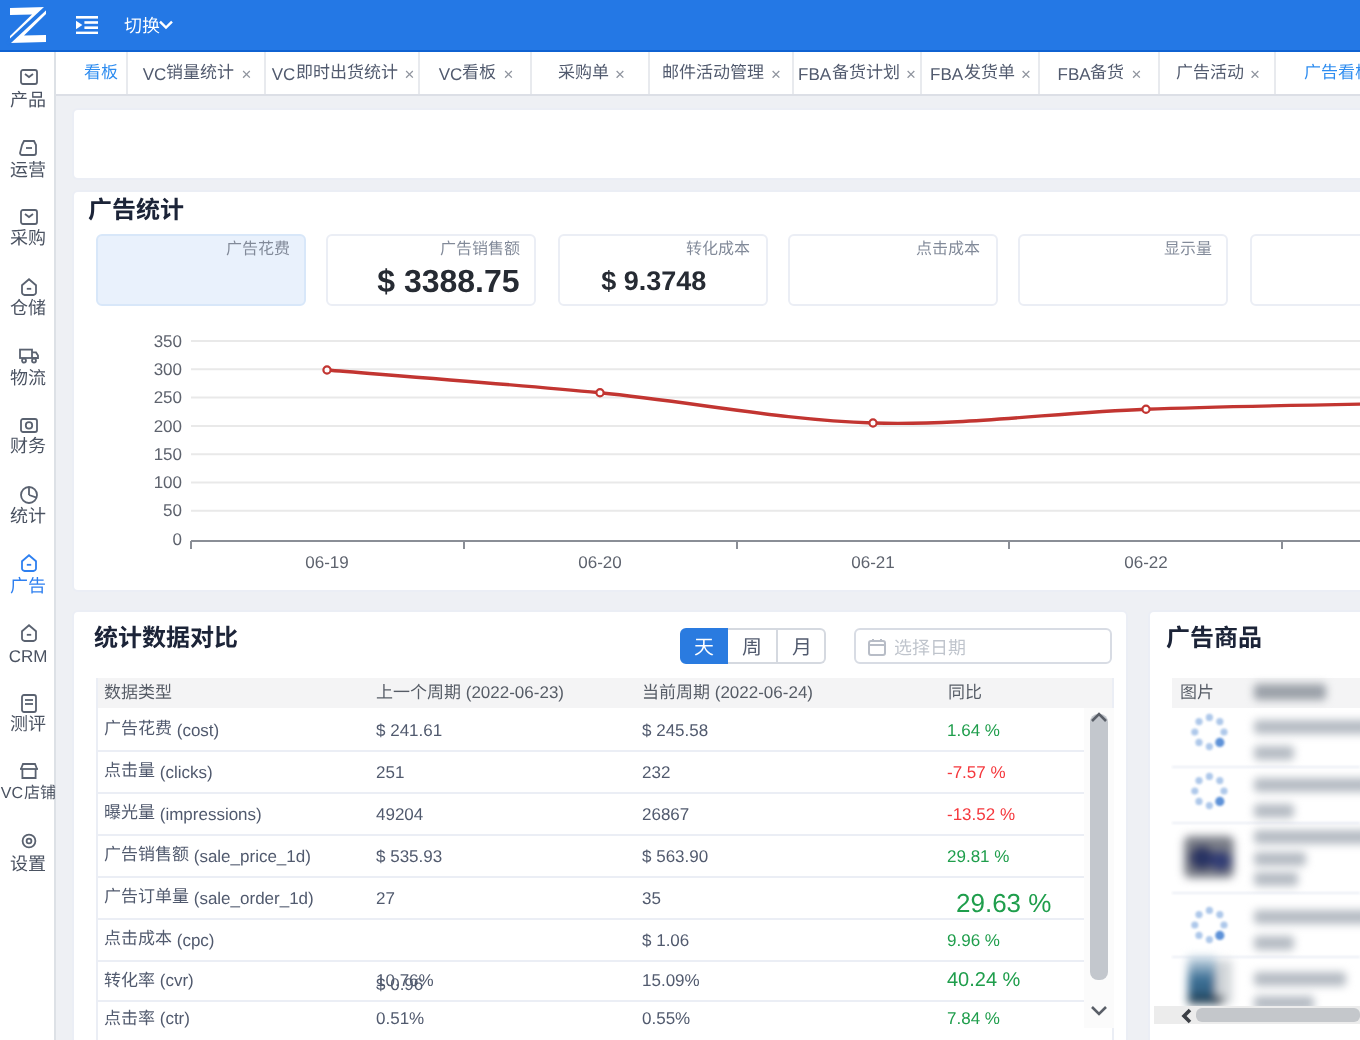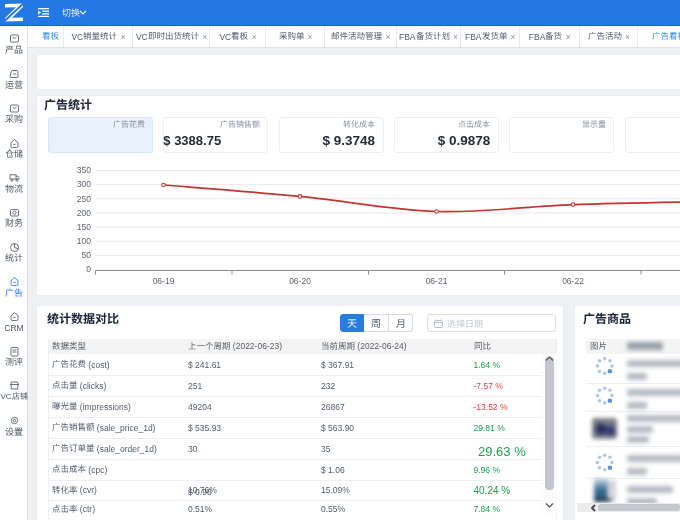--- a/index.html
+++ b/index.html
@@ -284,41 +284,40 @@
 <div class="abs" style="left:163.3px;top:117px;width:105px;height:35.5px;background:#fff;border:1px solid #ebeef5;border-radius:3px"></div>
 <svg class="abs" style="left:219.8px;top:127.4px;overflow:visible" width="1" height="1">
       <g transform="scale(0.0080)" fill="#828a99">
         <use href="#c5e7f" x="0"></use>
         <use href="#c544a" x="1000"></use>
         <use href="#c9500" x="2000"></use>
         <use href="#c552e" x="3000"></use>
         <use href="#c989d" x="4000"></use>
       </g>
     </svg>
-<div class="t" style="left:163.3px;top:133px;width:96.5px;text-align:left;font-size:13px;font-weight:bold;color:#262b33">$ 3388.75</div>
+<div class="t" style="left:163.3px;top:133px;width:96.5px;text-align:right;font-size:16px;font-weight:bold;color:#262b33">$ 3388.75</div>
 <div class="abs" style="left:278.6px;top:117px;width:105px;height:35.5px;background:#fff;border:1px solid #ebeef5;border-radius:3px"></div>
 <svg class="abs" style="left:343.1px;top:127.4px;overflow:visible" width="1" height="1">
       <g transform="scale(0.0080)" fill="#828a99">
         <use href="#c8f6c" x="0"></use>
         <use href="#c5316" x="1000"></use>
         <use href="#c6210" x="2000"></use>
         <use href="#c672c" x="3000"></use>
       </g>
     </svg>
-<div class="t" style="left:278.6px;top:133px;width:96.5px;text-align:right;font-size:13.5px;font-weight:bold;color:#262b33">$ 9.3748</div>
+<div class="t" style="left:278.6px;top:133px;width:96.5px;text-align:center;font-size:13.5px;font-weight:bold;color:#262b33">$ 9.3748</div>
 <div class="abs" style="left:393.9px;top:117px;width:105px;height:35.5px;background:#fff;border:1px solid #ebeef5;border-radius:3px"></div>
 <svg class="abs" style="left:458.4px;top:127.4px;overflow:visible" width="1" height="1">
       <g transform="scale(0.0080)" fill="#828a99">
         <use href="#c70b9" x="0"></use>
         <use href="#c51fb" x="1000"></use>
         <use href="#c6210" x="2000"></use>
         <use href="#c672c" x="3000"></use>
       </g>
     </svg>
-<div class="t" style="left:393.9px;top:133px;width:96.5px;text-align:right;font-size:13.5px;font-weight:bold;color:#262b33">$ 0.9878</div>
 <div class="abs" style="left:509.2px;top:117px;width:105px;height:35.5px;background:#fff;border:1px solid #ebeef5;border-radius:3px"></div>
 <svg class="abs" style="left:581.7px;top:127.4px;overflow:visible" width="1" height="1">
       <g transform="scale(0.0080)" fill="#828a99">
         <use href="#c663e" x="0"></use>
         <use href="#c793a" x="1000"></use>
         <use href="#c91cf" x="2000"></use>
       </g>
     </svg>
 <div class="abs" style="left:624.5px;top:117px;width:105px;height:35.5px;background:#fff;border:1px solid #ebeef5;border-radius:3px"></div>
 <svg class="abs" style="left:36px;top:160px" width="644" height="132" viewBox="0 0 644 132">
@@ -443,21 +442,21 @@
 <svg class="abs" style="left:52.0px;top:367.3px;overflow:visible" width="1" height="1">
       <g transform="scale(0.0085)" fill="#515a6e">
         <use href="#c5e7f" x="0"></use>
         <use href="#c544a" x="1000"></use>
         <use href="#c82b1" x="2000"></use>
         <use href="#c8d39" x="3000"></use>
       </g>
     </svg>
     <div class="t" style="left:86.0px;top:359.5px;font-size:8.5px;color:#515a6e"> (cost)</div>
 <div class="t" style="left:188px;top:359.5px;font-size:8.5px;color:#515a6e">$ 241.61</div>
-<div class="t" style="left:321px;top:359.5px;font-size:8.5px;color:#515a6e">$ 367.91</div>
+<div class="t" style="left:321px;top:359.5px;font-size:8.5px;color:#515a6e">$ 245.58</div>
 <div class="t" style="left:473.5px;top:359.5px;font-size:8.5px;color:#1f9e4c">1.64 %</div>
 <svg class="abs" style="left:52.0px;top:388.3px;overflow:visible" width="1" height="1">
       <g transform="scale(0.0085)" fill="#515a6e">
         <use href="#c70b9" x="0"></use>
         <use href="#c51fb" x="1000"></use>
         <use href="#c91cf" x="2000"></use>
       </g>
     </svg>
     <div class="t" style="left:77.5px;top:380.5px;font-size:8.5px;color:#515a6e"> (clicks)</div>
 <div class="t" style="left:188px;top:380.5px;font-size:8.5px;color:#515a6e">251</div>
@@ -490,21 +489,21 @@
 <svg class="abs" style="left:52.0px;top:451.3px;overflow:visible" width="1" height="1">
       <g transform="scale(0.0085)" fill="#515a6e">
         <use href="#c5e7f" x="0"></use>
         <use href="#c544a" x="1000"></use>
         <use href="#c8ba2" x="2000"></use>
         <use href="#c5355" x="3000"></use>
         <use href="#c91cf" x="4000"></use>
       </g>
     </svg>
     <div class="t" style="left:94.5px;top:443.5px;font-size:8.5px;color:#515a6e"> (sale_order_1d)</div>
-<div class="t" style="left:188px;top:443.5px;font-size:8.5px;color:#515a6e">30</div>
+<div class="t" style="left:188px;top:443.5px;font-size:8.5px;color:#515a6e">27</div>
 <div class="t" style="left:321px;top:443.5px;font-size:8.5px;color:#515a6e">35</div>
 <div class="t" style="left:478px;top:443.5px;font-size:13px;color:#1f9e4c">29.63 %</div>
 <svg class="abs" style="left:52.0px;top:472.3px;overflow:visible" width="1" height="1">
       <g transform="scale(0.0085)" fill="#515a6e">
         <use href="#c70b9" x="0"></use>
         <use href="#c51fb" x="1000"></use>
         <use href="#c6210" x="2000"></use>
         <use href="#c672c" x="3000"></use>
       </g>
     </svg>

